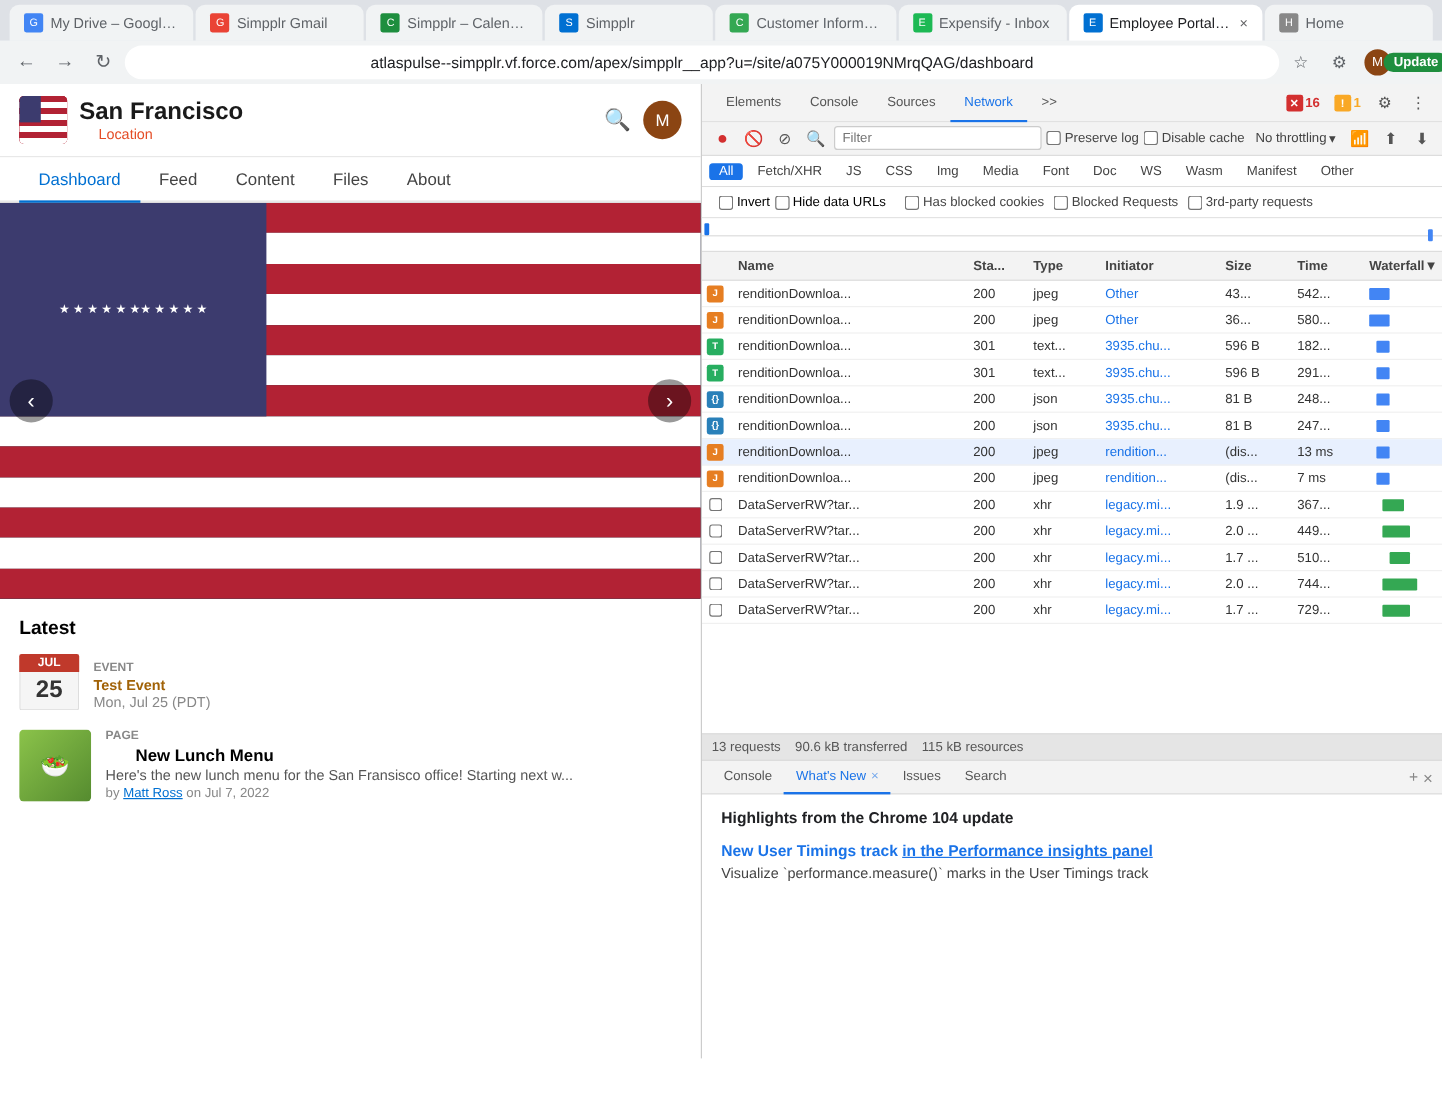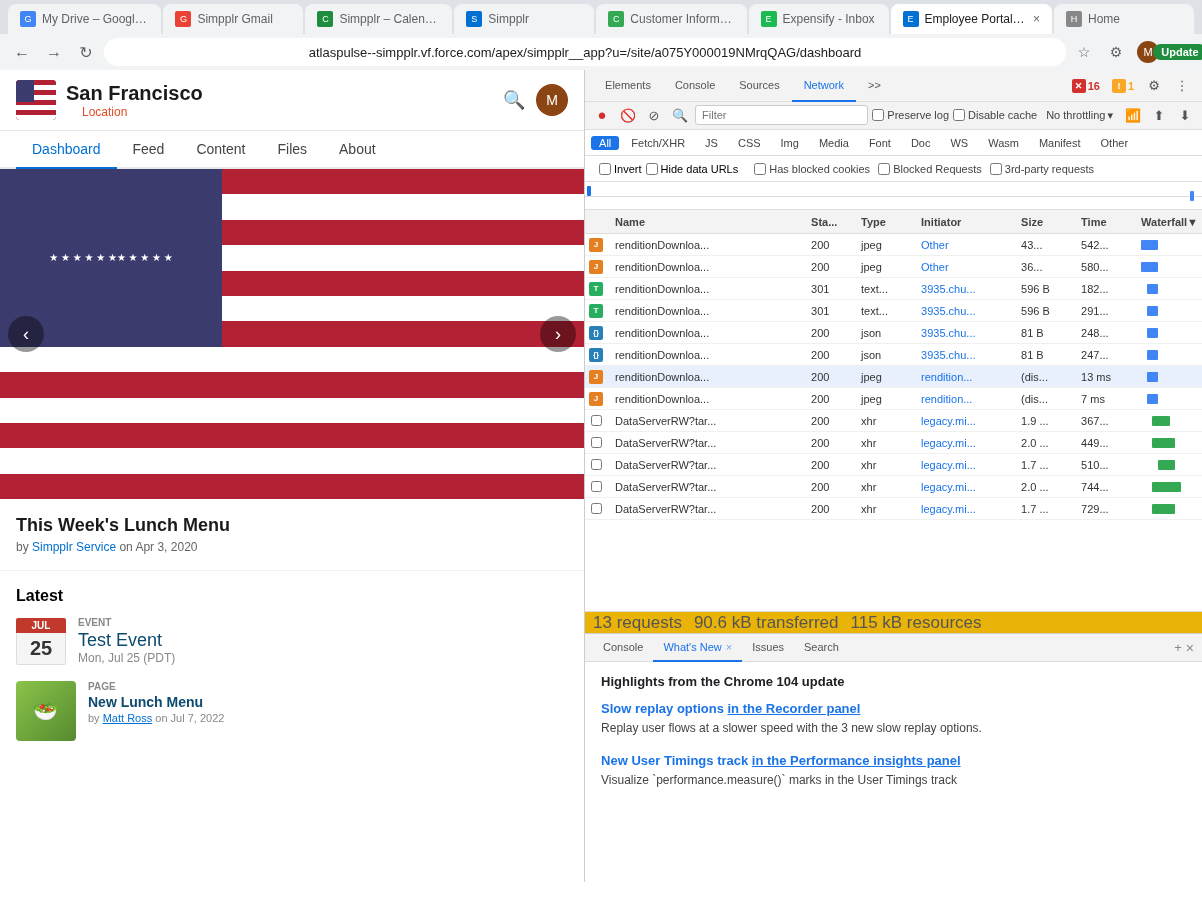--- a/index.html
+++ b/index.html
@@ -47,27 +47,27 @@
     .portal-card-meta a { color: #0070d2; text-decoration: none; }
 
     .latest-section { padding: 16px; }
     .latest-title { font-size: 16px; font-weight: 600; margin-bottom: 12px; }
 
     .event-item { display: flex; align-items: flex-end; gap: 12px; margin-bottom: 16px; }
     .event-date { text-align: center; min-width: 50px; }
     .event-month { background: #c0392b; color: white; font-size: 10px; font-weight: 700; padding: 2px 8px; border-radius: 2px 2px 0 0; text-transform: uppercase; }
     .event-day { background: #f5f5f5; border: 1px solid #ddd; border-top: none; font-size: 20px; font-weight: 700; padding: 4px 8px; border-radius: 0 0 2px 2px; color: #333; }
     .event-info .event-type { font-size: 10px; color: #888; font-weight: 600; text-transform: uppercase; margin-bottom: 2px; }
-    .event-info .event-name { font-size: 18px; font-weight: 400; color: #0c4a6e; }
+    .event-info .event-name { font-size: 12px; font-weight: 700; color: #a16207; }
     .event-info .event-date-str { font-size: 12px; color: #888; }
 
     .news-item { display: flex; gap: 12px; margin-bottom: 16px; }
     .news-thumb { width: 60px; height: 60px; border-radius: 4px; background: #8BC34A; flex-shrink: 0; overflow: hidden; }
     .news-info .news-type { font-size: 10px; color: #888; font-weight: 600; text-transform: uppercase; margin-bottom: 2px; }
-    .news-info .news-title { font-size: 14px; font-weight: 600; color: #0c4a6e; margin-bottom: 2px; }
+    .news-info .news-title { font-size: 14px; font-weight: 600; color: #000000; margin-bottom: 2px; margin-left: 25px; }
     .news-info .news-desc { font-size: 12px; color: #555; margin-bottom: 2px; }
     .news-info .news-meta { font-size: 11px; color: #888; }
     .news-info .news-meta a { color: #0070d2; }
 
     
     .devtools { flex: 1; background: #ffffff; display: flex; flex-direction: column; border-left: 1px solid #ccc; }
     .devtools-toolbar { display: flex; align-items: center; gap: 0; background: #f3f3f3; border-bottom: 1px solid #ddd; padding: 0 8px; height: 32px; }
     .devtools-tab { padding: 0 12px; height: 32px; display: flex; align-items: center; font-size: 11px; color: #555; cursor: pointer; border-bottom: 2px solid transparent; }
     .devtools-tab.active { color: #1a73e8; border-bottom: 2px solid #1a73e8; }
     .devtools-more { margin-left: auto; display: flex; align-items: center; gap: 4px; }
@@ -100,21 +100,21 @@
     .col-initiator { width: 100px; padding: 0 4px; flex-shrink: 0; cursor: pointer; }
     .col-size { width: 60px; padding: 0 4px; flex-shrink: 0; cursor: pointer; }
     .col-time { width: 60px; padding: 0 4px; flex-shrink: 0; cursor: pointer; }
     .col-waterfall { flex: 1; padding: 0 4px; cursor: pointer; display: flex; align-items: center; }
     .col-waterfall-sort { margin-left: auto; }
 
     .network-rows { flex: 1; overflow-y: auto; }
     .network-row { display: flex; align-items: center; height: 22px; border-bottom: 1px solid #f0f0f0; font-size: 11px; color: #333; cursor: pointer; }
     .network-row.selected { background: #e8f0fe; }
 
-    .network-status-bar { display: flex; align-items: center; gap: 12px; padding: 3px 8px; background: #eab308; border-top: 1px solid #ddd; font-size: 17px; color: #555; height: 22px; }
+    .network-status-bar { display: flex; align-items: center; gap: 12px; padding: 3px 8px; background: #e5e5e5; border-top: 1px solid #ddd; font-size: 11px; color: #555; height: 22px; }
 
     
     .devtools-bottom { border-top: 1px solid #ccc; }
     .bottom-tabs { display: flex; align-items: center; background: #f3f3f3; border-bottom: 1px solid #ddd; height: 28px; padding: 0 8px; }
     .bottom-tab { padding: 0 10px; height: 28px; display: flex; align-items: center; font-size: 11px; color: #555; cursor: pointer; border-bottom: 2px solid transparent; }
     .bottom-tab.active { color: #1a73e8; border-bottom: 2px solid #1a73e8; }
     .bottom-tab-close { font-size: 11px; margin-left: 4px; opacity: 0.6; }
     .bottom-tab-new { margin-left: auto; font-size: 13px; color: #888; cursor: pointer; }
     .bottom-close { font-size: 14px; color: #888; cursor: pointer; margin-left: 4px; }
 
@@ -260,29 +260,20 @@
                 <br>
               <span style="color:white;font-size:10px;"> ★ ★ ★ ★ ★</span>
             </div>
           </div>
         </div>
 
         <div class="nav-arrow left">‹</div>
         <div class="nav-arrow right">›</div>
       </div>
 
-      <div class="portal-card">
-        <div class="portal-card-title">This Week's Lunch Menu</div>
-        <div class="portal-card-meta">
-          <span>by</span>
-          <a href="#">Simpplr Service</a>
-          <span>on</span>
-          <span>Apr 3, 2020</span>
-        </div>
-      </div>
 
       <div class="latest-section">
         <div class="latest-title">Latest</div>
 
         <div class="event-item">
           <div class="event-date">
             <div class="event-month">JUL</div>
             <div class="event-day">25</div>
           </div>
           <div class="event-info">
@@ -294,20 +285,21 @@
 
         <div class="news-item">
           <div class="news-thumb">
             <div style="width:100%;height:100%;background:linear-gradient(135deg,#8BC34A,#558B2F);display:flex;align-items:center;justify-content:center;">
               <span style="color:white;font-size:20px;">🥗</span>
             </div>
           </div>
           <div class="news-info">
             <div class="news-type">PAGE</div>
             <div class="news-title">New Lunch Menu</div>
+            <div class="news-desc">Here's the new lunch menu for the San Fransisco office! Starting next w...</div>
             <div class="news-meta">
               <span>by</span>
               <a href="#">Matt Ross</a>
               <span> on </span>
               <span>Jul 7, 2022</span>
             </div>
           </div>
         </div>
       </div>
     </div>
@@ -659,26 +651,20 @@
         <span class="bottom-tab-new">+</span>
         <span class="bottom-close">×</span>
       </div>
 
       <div class="whats-new-panel">
         <div class="whats-new-title">Highlights from the Chrome 104 update</div>
         <div class="whats-new-content">
           <div class="whats-new-items">
             <div class="whats-new-item">
               <div class="whats-new-item-title">
-                <span>Slow replay options </span><span style="text-decoration:underline;cursor:pointer;">in the Recorder panel</span>
-              </div>
-              <div class="whats-new-item-desc">Replay user flows at a slower speed with the 3 new slow replay options.</div>
-            </div>
-            <div class="whats-new-item">
-              <div class="whats-new-item-title">
                 <span>New User Timings track </span><span style="text-decoration:underline;cursor:pointer;">in the Performance insights panel</span>
               </div>
               <div class="whats-new-item-desc">Visualize `performance.measure()` marks in the User Timings track</div>
             </div>
           </div>
         </div>
       </div>
     </div>
   </div>
 </div>

